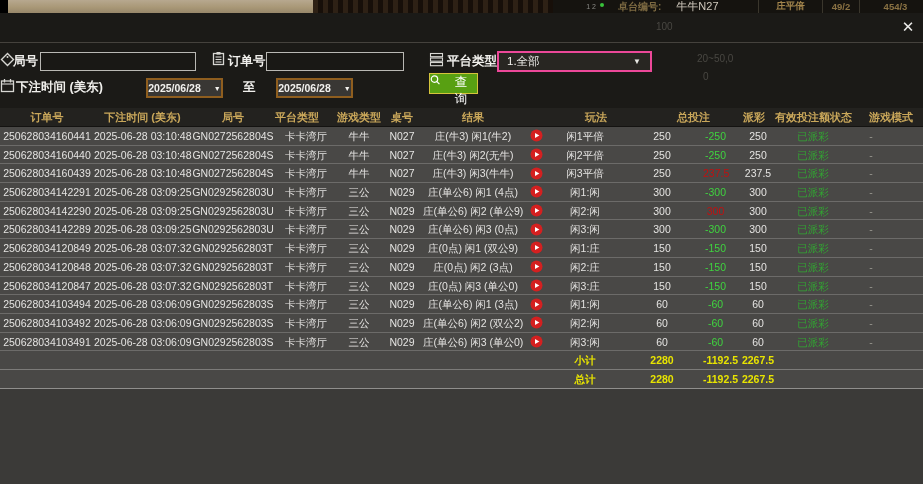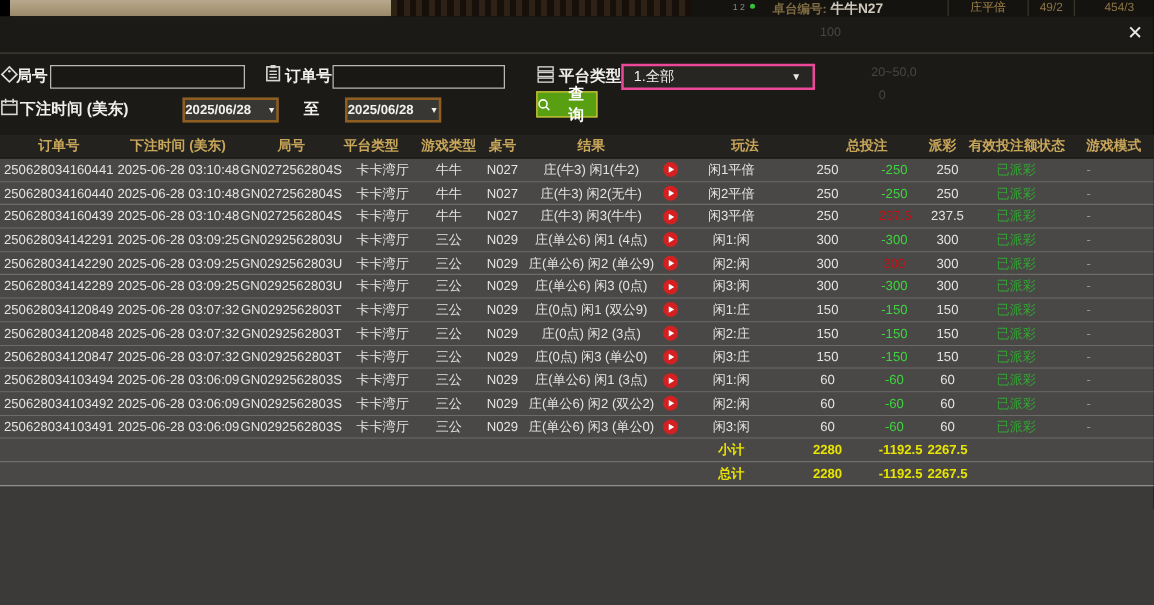--- a/index.html
+++ b/index.html
@@ -8,23 +8,23 @@
          font-family:"Liberation Sans","DejaVu Sans",sans-serif;color:#e4e3e1;}
 
   
   .strip{position:absolute;top:0;left:8px;width:923px;height:13px;display:flex;}
   .strip-wall{width:305px;height:13px;background:linear-gradient(180deg,#b7a88f 0%,#a99877 55%,#97876a 100%);}
   .strip-curtain{width:240px;height:13px;background:repeating-linear-gradient(90deg,#2e2115 0 5px,#170f09 5px 10px);}
   .strip-board{flex:1;height:13px;background:#15130f;display:flex;align-items:center;overflow:hidden;}
   .rownums{margin-left:32px;width:12px;color:#8a8a85;font-size:7px;line-height:6px;text-align:center;}
   .live-dot{width:4px;height:4px;border-radius:50%;background:#38c23a;margin:-4px 0 0 3px;}
   .board-label{margin-left:14px;font-size:10px;font-weight:bold;color:#7d6a42;white-space:nowrap;}
-  .board-table{font-size:11px;font-weight:bold;color:#cfc8bc;margin-left:3px;white-space:nowrap;}
+  .board-table{font-size:11px;font-weight:normal;color:#cfc8bc;margin-left:15px;white-space:nowrap;}
   .board-cells{margin-left:auto;display:flex;height:13px;align-items:center;}
-  .board-cell{border-left:1px solid #3a362c;font-size:9.5px;font-weight:normal;color:#96794a;
+  .board-cell{border-left:1px solid #3a362c;font-size:9.5px;font-weight:bold;color:#96794a;
               display:flex;align-items:center;justify-content:center;height:13px;text-align:center;}
   .bc-mode{width:64px;color:#a3854c;}
   .bc-s1{width:37px;color:#8a7243;}
   .bc-s2{width:72px;color:#8a7243;}
 
   
   .modal{position:absolute;top:13px;left:0;right:0;bottom:0;background:#1b1a17;}
   .titlebar-sep{position:absolute;top:29px;left:0;right:0;height:1px;background:#45423d;}
   .close-btn{position:absolute;top:5px;right:6px;width:18px;height:18px;color:#ececea;
              font-size:15px;line-height:18px;text-align:center;cursor:pointer;}
@@ -42,22 +42,22 @@
   .fselect{position:absolute;left:497px;top:38px;width:155px;height:21px;background:#282622;
            border:2px solid #ec4899;display:flex;align-items:center;font-size:11.5px;color:#f2f1ee;
            cursor:pointer;}
   .fselect .sel-text{padding-left:8px;}
   .fselect .sel-arrow{margin-left:auto;margin-right:9px;font-size:8px;color:#e8e8e4;}
   .datebtn{position:absolute;top:65px;width:77px;height:20px;background:#393734;border:2px solid #8f5e1f;
            display:flex;align-items:center;justify-content:center;gap:13px;font-size:10.5px;font-weight:bold;
            color:#f2f1ee;cursor:pointer;}
   .datebtn .arrow{font-size:7px;}
   .searchbtn{position:absolute;left:429px;top:60px;width:49px;height:21px;background:#58a012;
-             border:1px solid #d5c43c;display:flex;align-items:center;justify-content:center;gap:14px;
-             color:#fff;font-size:12.5px;font-weight:bold;cursor:pointer;}
+             border:1px solid #d5c43c;display:flex;justify-content:center;gap:14px;
+             color:#fff;font-size:12.5px;font-weight:normal;cursor:pointer;}
 
   
   .table-section{position:absolute;top:95px;left:0;right:0;bottom:0;background:#3b3a38;}
   .thead{display:flex;height:19px;line-height:18px;background:#23221f;color:#c9a75a;
          font-weight:bold;font-size:11px;border-bottom:1px solid #141311;}
   .hcell{flex:none;text-align:center;white-space:nowrap;overflow:visible;}
   .row{display:flex;height:18.7px;line-height:18.5px;background:#494846;border-bottom:1px solid #6c6b69;
        font-size:10.5px;}
   .cell{flex:none;text-align:center;white-space:nowrap;overflow:visible;}
   .c1{width:94px;}.c2{width:97px;}.c3{width:84px;}.c4{width:62px;}.c5{width:44px;}

